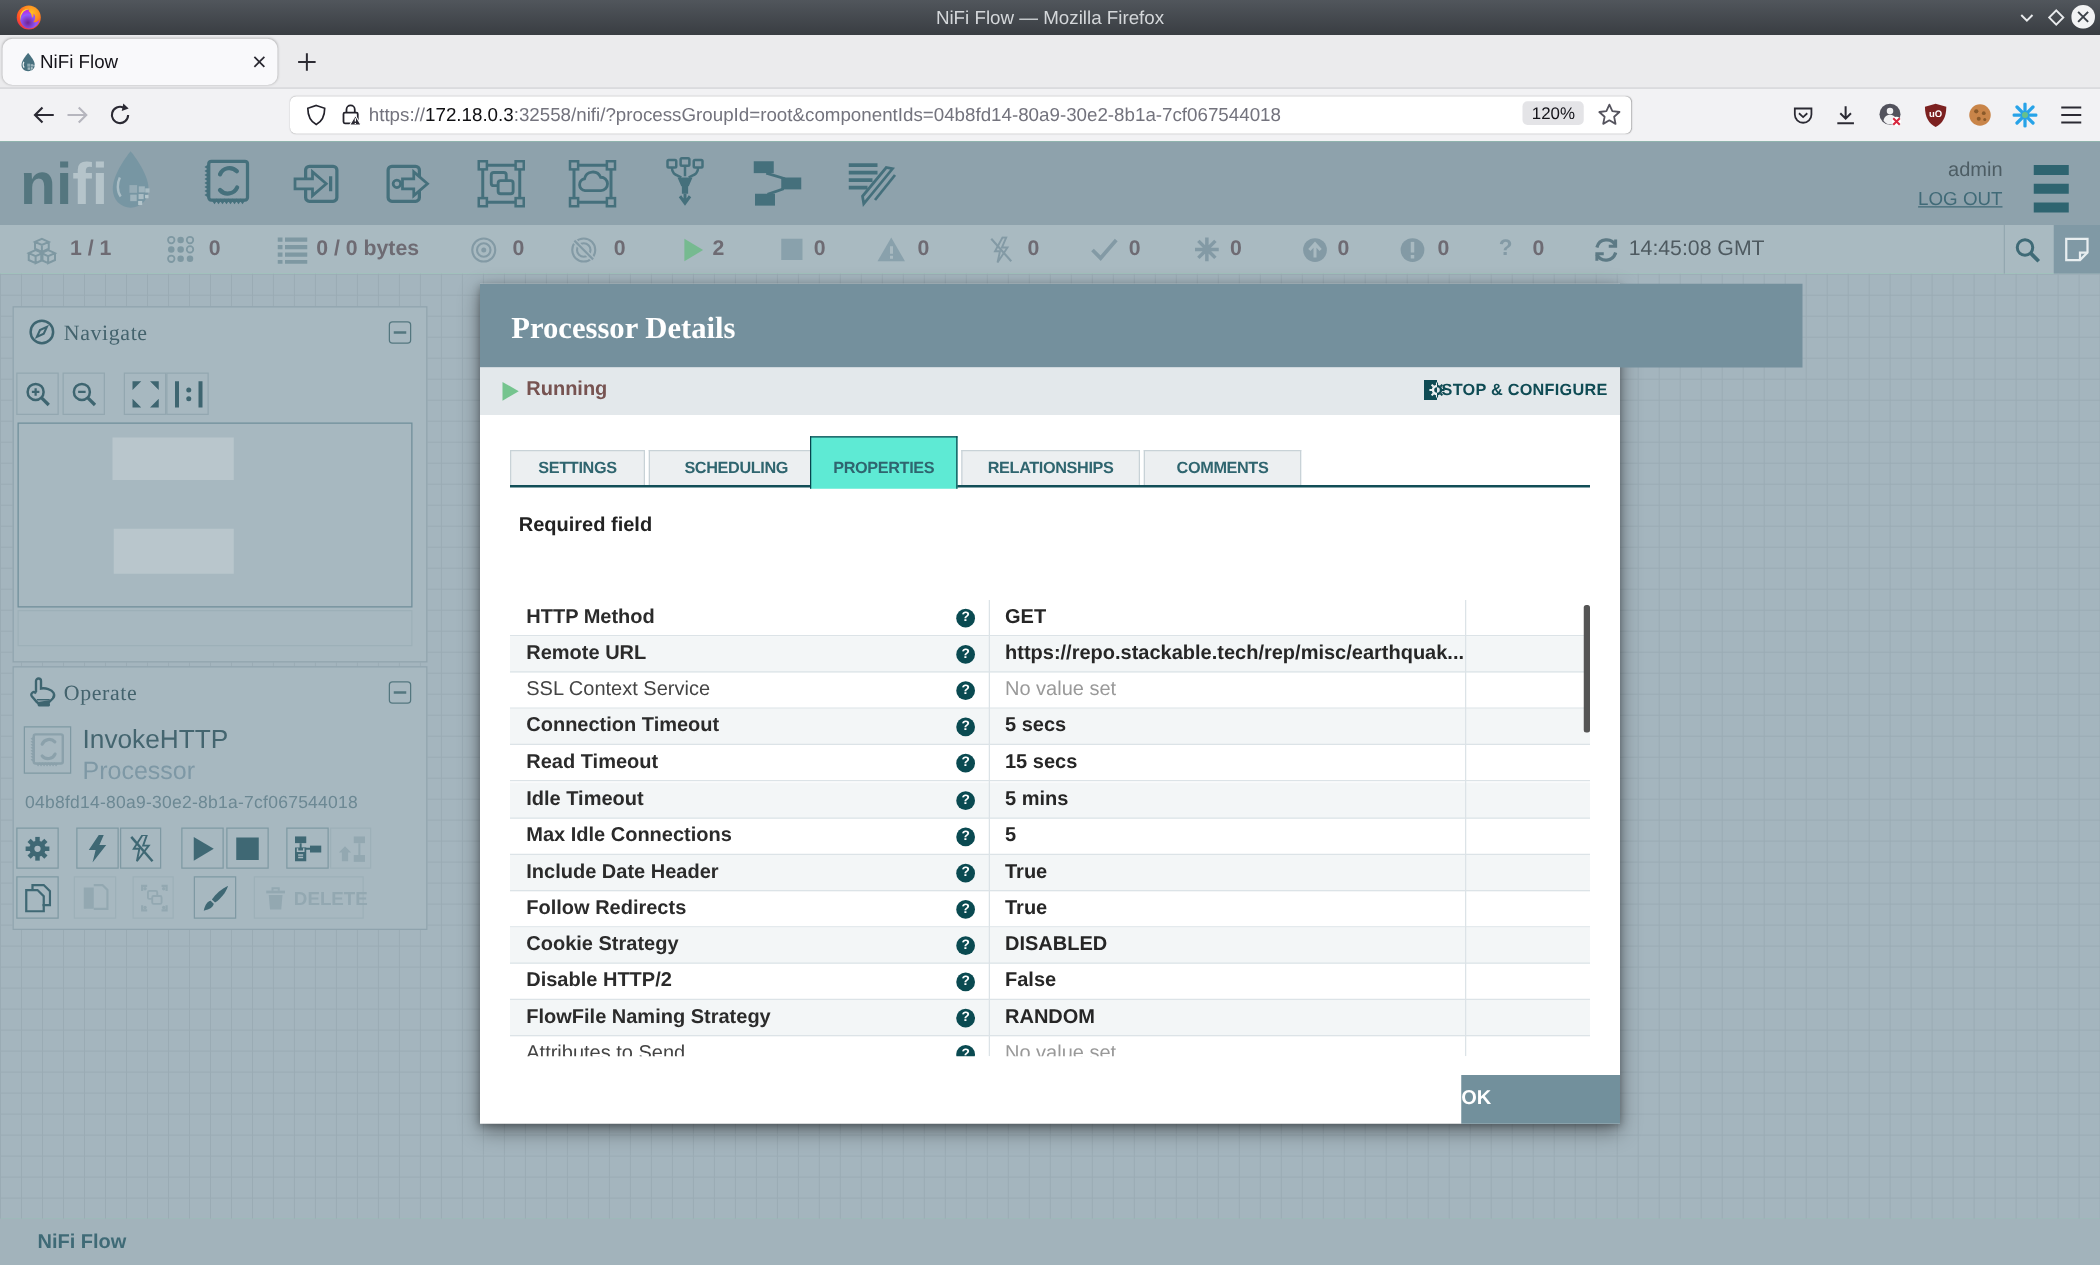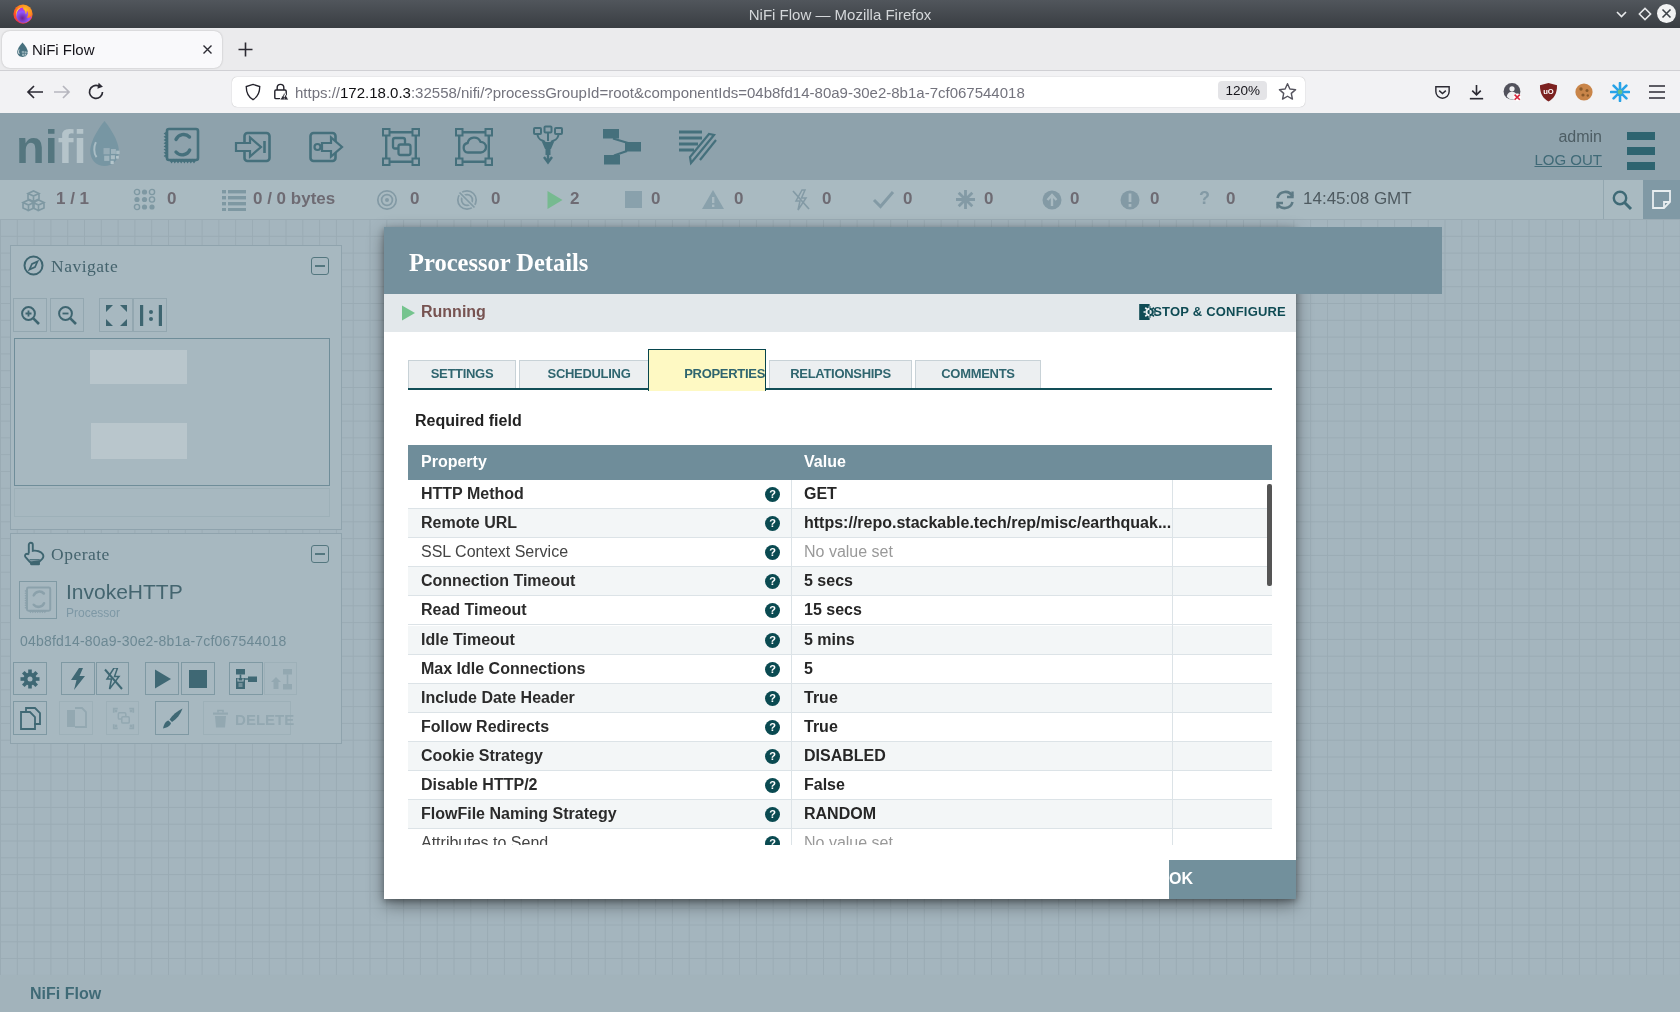--- a/index.html
+++ b/index.html
@@ -55,23 +55,23 @@
   #modal-header .mtitle { position:absolute; left:25px; top:22px; font-family:"Liberation Serif", serif;
     font-weight:bold; font-size:24.5px; color:#fff; }
   #modal-status { position:absolute; left:0; top:67px; width:912px; height:38px; background:#e3e8eb; }
   #run-label { position:absolute; left:37px; top:9px; font-size:16px; font-weight:bold; color:#775351; }
   #stopcfg { position:absolute; right:10px; top:10px; font-size:13px; font-weight:bold; color:#0f4b54; letter-spacing:.2px; }
 
   .tab-inactive { position:absolute; top:133px; height:28px; background:#eceff1;
     border:1px solid #c8d2d7; border-bottom:none; color:#2f656f; font-size:13px; font-weight:bold;
     text-align:center; letter-spacing:-.3px; }
   .tab-inactive span, .tab-active span { display:block; margin-top:5px; }
-  .tab-active { position:absolute; top:122px; height:42px; background:#fef9c3;
+  .tab-active { position:absolute; top:122px; height:42px; background:#5eead4;
     border:1px solid #07454d; border-bottom:none; color:#2f656f; font-size:13px; font-weight:bold;
-    text-align:right; letter-spacing:-.3px; z-index:3; }
+    text-align:center; letter-spacing:-.3px; z-index:3; }
   .tab-active span { margin-top:16px; }
   #tabline { position:absolute; left:24px; right:24px; top:161px; height:1.5px; background:#124e57; }
 
   #reqfield { position:absolute; left:31px; top:185px; font-size:16px; font-weight:bold; color:#222; }
 
   #ptable { position:absolute; left:24px; top:218px; width:864px; height:400px; overflow:hidden; }
   #pt-head { position:absolute; left:0; top:0; width:864px; height:35px; background:#6f8d9a; }
   #pt-head div { position:absolute; top:8px; font-size:16px; font-weight:bold; color:#fff; }
   .prow { position:absolute; left:0; width:864px; height:29.1px; border-bottom:1px solid #dce3e7; }
   .prow .pname { position:absolute; left:13px; top:5px; font-size:16px; font-weight:bold; color:#2b2b2b; white-space:nowrap; }
@@ -460,21 +460,21 @@
       <div style="position:absolute;left:8px;top:47px;width:38px;height:38px;border:1px solid #7f99a3;">
         <svg style="position:absolute;left:4px;top:3px;" width="30" height="32" viewBox="0 0 40 42">
           <path d="M6 3 H33 A2 2 0 0 1 35 5 V32 A2 2 0 0 1 33 34 H6 A2 2 0 0 1 4 32 V5 A2 2 0 0 1 6 3 Z" fill="none" stroke="#8ba1ab" stroke-width="2.6"></path>
           <path d="M4 6 l-2.2 1.6 2.2 1.6 -2.2 1.6 2.2 1.6 -2.2 1.6 2.2 1.6 -2.2 1.6 2.2 1.6 -2.2 1.6 2.2 1.6 -2.2 1.6 2.2 1.6 -2.2 1.6 2.2 1.6 -2.2 1.6 2.2 1.6" fill="none" stroke="#8ba1ab" stroke-width="1.4"></path>
           <path d="M7 34 l1.6 2.2 1.6 -2.2 1.6 2.2 1.6 -2.2 1.6 2.2 1.6 -2.2 1.6 2.2 1.6 -2.2 1.6 2.2 1.6 -2.2 1.6 2.2 1.6 -2.2 1.6 2.2 1.6 -2.2" fill="none" stroke="#8ba1ab" stroke-width="1.4"></path>
           <path d="M26.5 11 A8.2 8.2 0 0 0 13 13.5" fill="none" stroke="#8ba1ab" stroke-width="3.4" stroke-linecap="round"></path>
           <path d="M13 26 A8.2 8.2 0 0 0 26.7 24" fill="none" stroke="#8ba1ab" stroke-width="3.4" stroke-linecap="round"></path>
         </svg>
       </div>
       <div style="position:absolute;left:55px;top:46px;font-size:21px;color:#44656f;">InvokeHTTP</div>
-      <div style="position:absolute;left:55px;top:72px;font-size:12px;color:#7e98a5;">Processor</div>
+      <div style="position:absolute;left:55px;top:72px;font-size:20px;color:#7e98a5;">Processor</div>
       <div style="position:absolute;left:9px;top:99px;font-size:14px;color:#6c8893;letter-spacing:.2px;">04b8fd14-80a9-30e2-8b1a-7cf067544018</div>
 
       <div class="opbtn" style="left:2px;top:127.8px;">
         <svg style="position:absolute;left:6px;top:6px;" width="20" height="20" viewBox="0 0 20 20">
           <g fill="#3f6874">
             <rect x="8.2" y="0.5" width="3.6" height="4"></rect>
             <rect x="8.2" y="15.5" width="3.6" height="4"></rect>
             <rect x="0.5" y="8.2" width="4" height="3.6"></rect>
             <rect x="15.5" y="8.2" width="4" height="3.6"></rect>
             <rect x="8.2" y="0.5" width="3.6" height="4" transform="rotate(45 10 10)"></rect>
@@ -608,24 +608,20 @@
         <span>RELATIONSHIPS</span>
       </div>
     <div class="tab-inactive" style="left:531px; width:126px;">
         <span>COMMENTS</span>
       </div>
     <div id="tabline"></div>
 
     <div id="reqfield">Required field</div>
 
     <div id="ptable">
-      <div id="pt-head">
-          <div style="left:13px;">Property</div>
-          <div style="left:396px;">Value</div>
-        </div>
       <div class="prow" style="top:35.0px;">
           <div class="pname">HTTP Method</div>
           <div class="qmark">?</div>
           <div class="pval">GET</div>
         </div>
       <div class="prow alt" style="top:64.1px;">
           <div class="pname">Remote URL</div>
           <div class="qmark">?</div>
           <div class="pval">https://repo.stackable.tech/rep/misc/earthquak...</div>
         </div>

